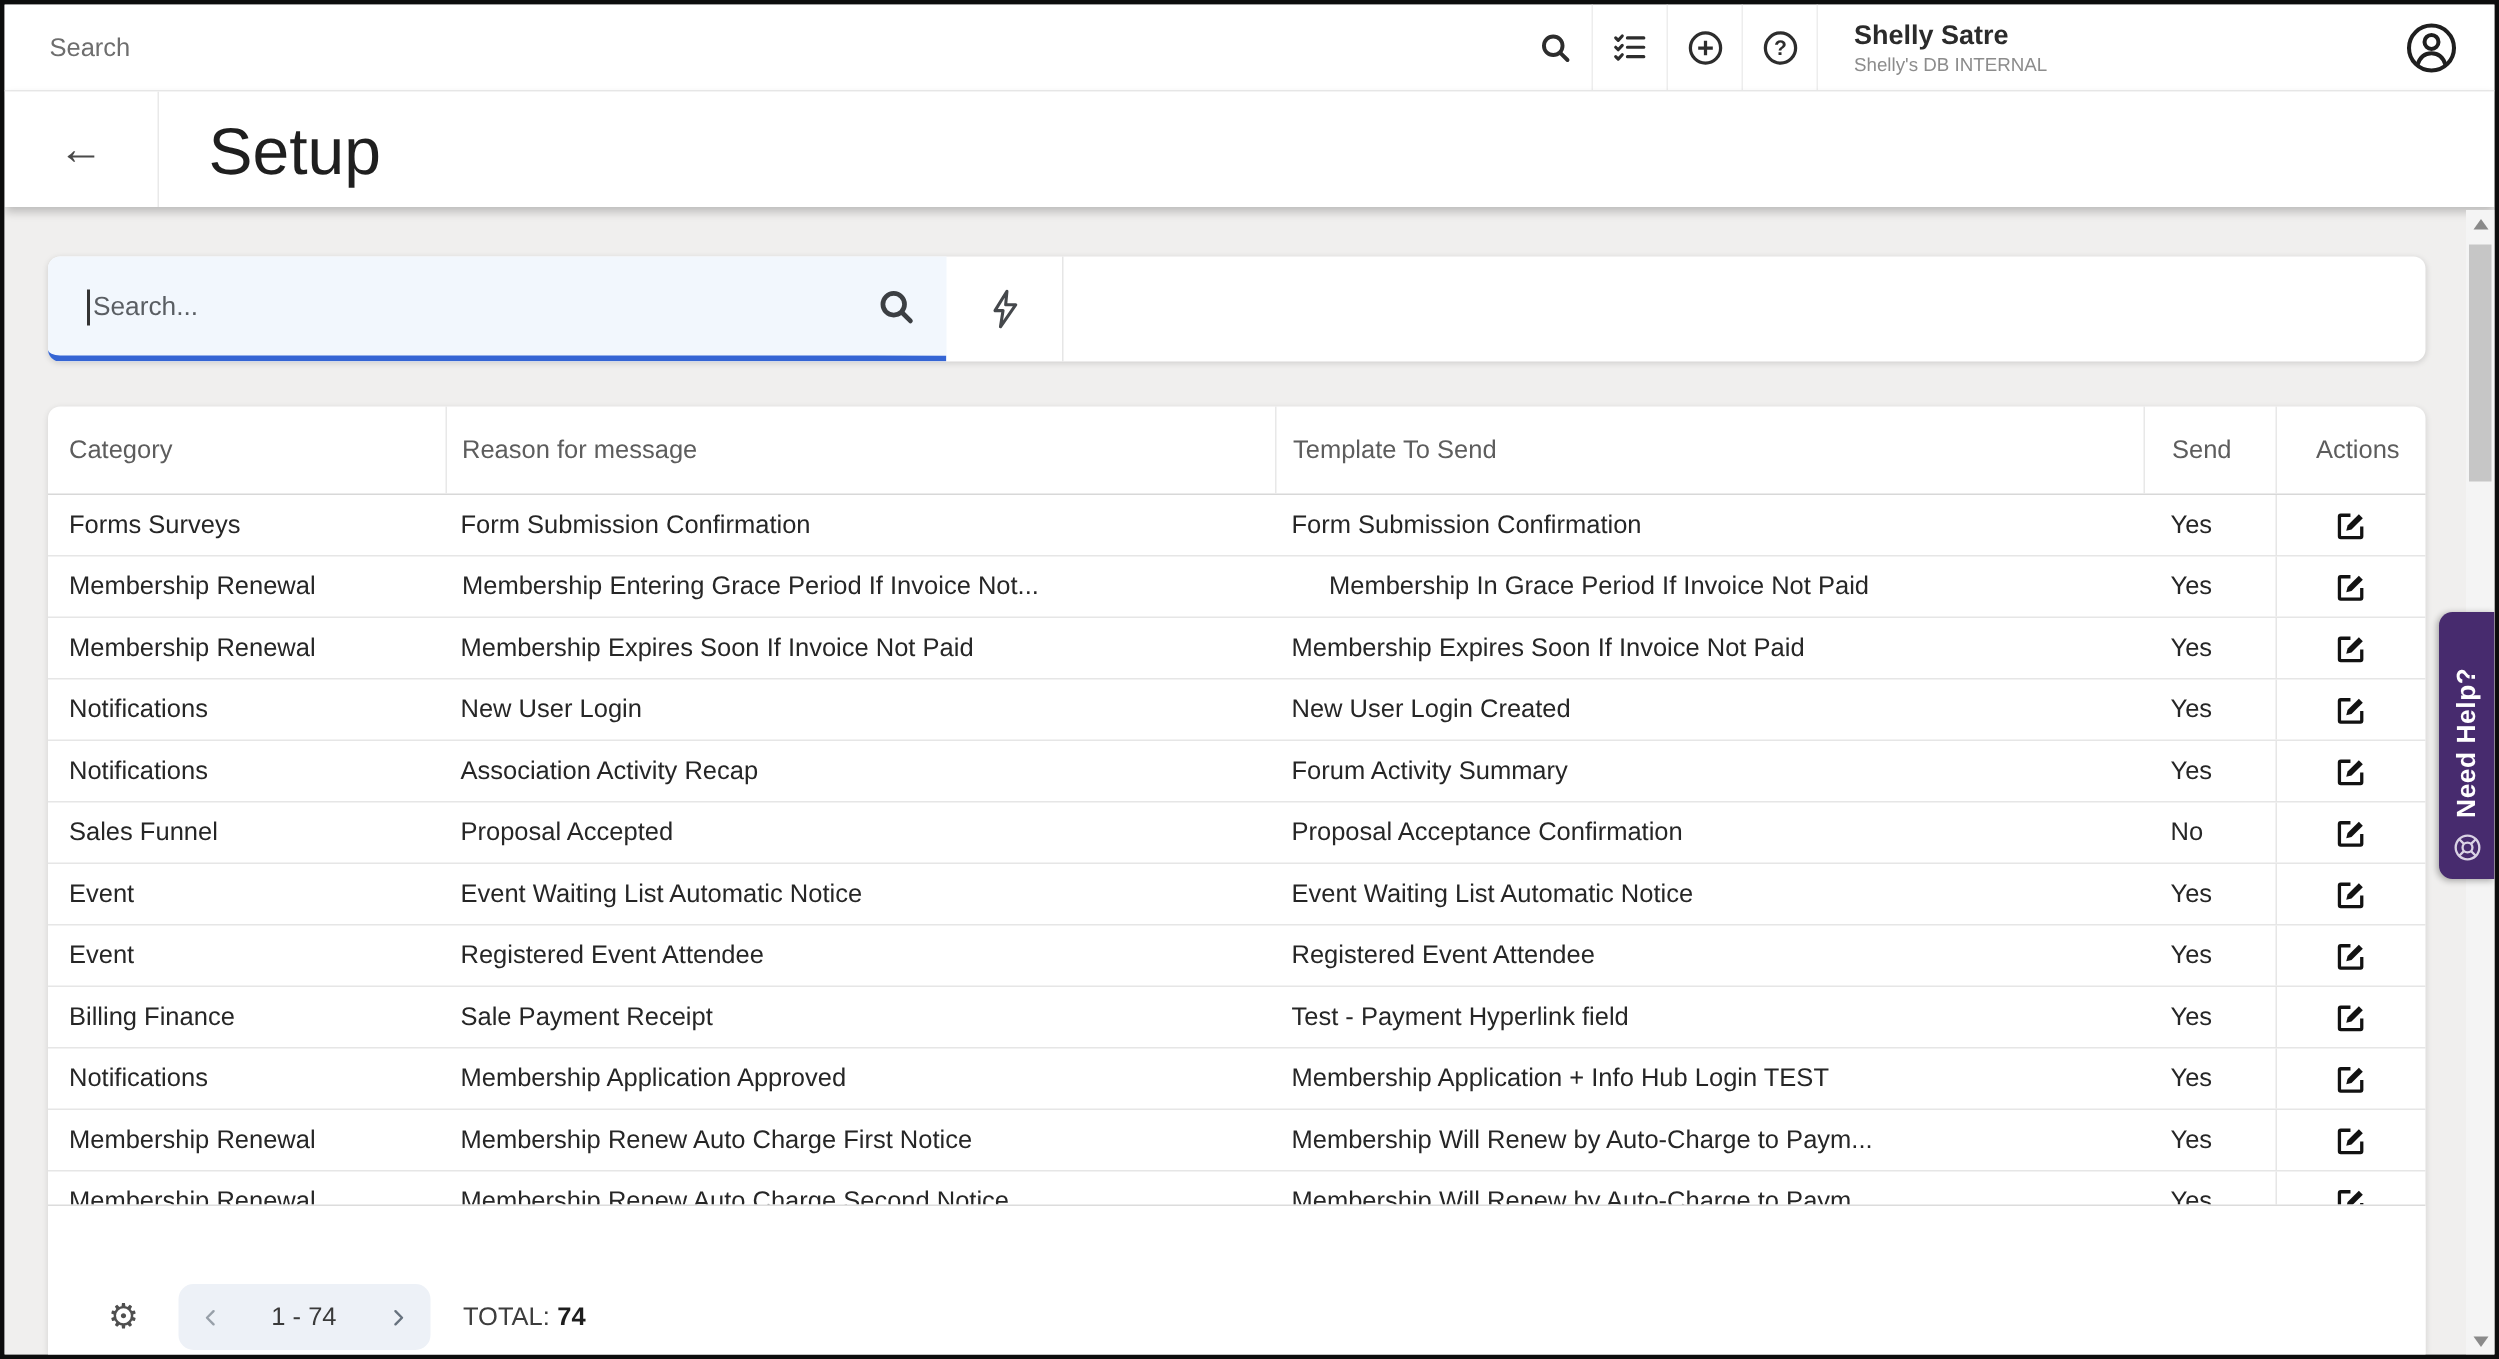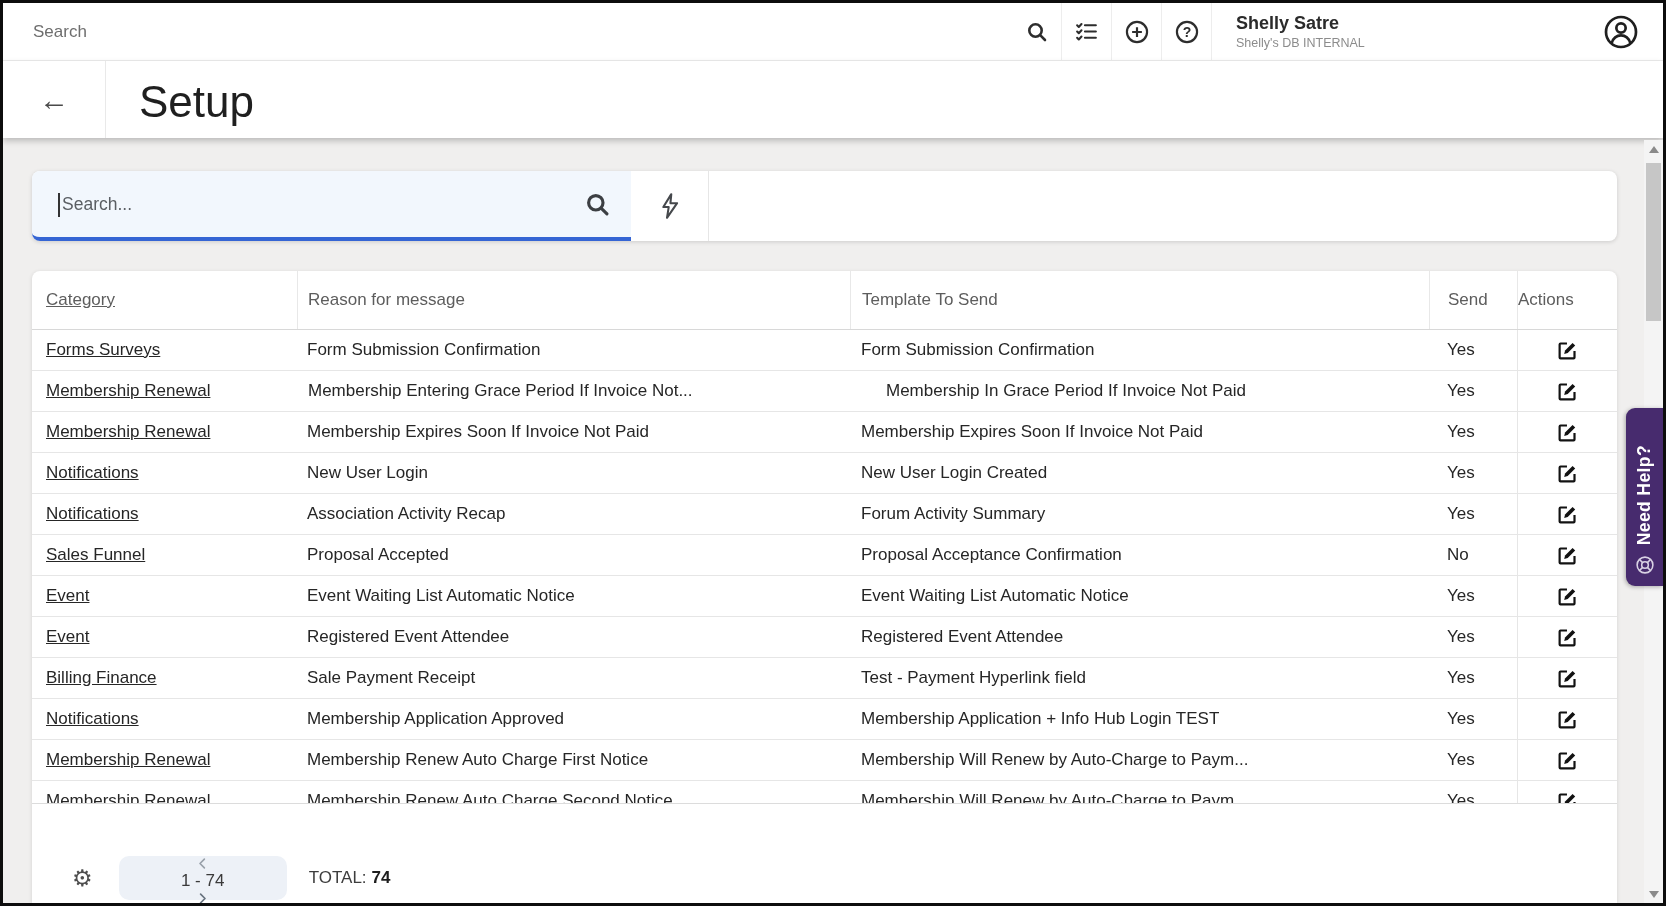--- a/index.html
+++ b/index.html
@@ -32,32 +32,32 @@
   .search-input::placeholder{color:#5a5e63;opacity:1;}
   .search-seg .mag{margin-right:20px;}
   .bolt-btn{width:77px;height:100%;display:flex;align-items:center;justify-content:center;border-right:1px solid #e6e6e6;cursor:pointer;}
   
   .table-card{position:absolute;left:29px;top:133px;width:1585px;bottom:0;background:#fff;border-radius:8px 8px 0 0;box-shadow:0 1px 4px rgba(0,0,0,.12);}
   .thead{display:flex;height:58px;align-items:center;border-bottom:1px solid #d8d8d8;color:#5d5d5d;font-size:17px;}
   .thead .cell{border-left:1px solid #e8e8e8;height:58px;display:flex;align-items:center;}
   .thead .cell:first-child{border-left:none;}
   .trow{display:flex;height:40px;align-items:flex-end;border-bottom:1px solid #e6e6e6;font-size:17px;color:#262626;}
   .cell{box-sizing:border-box;white-space:nowrap;overflow:hidden;height:100%;display:flex;align-items:center;}
-  .c-cat{width:265px;padding-left:14px;text-decoration:underline;}
+  .c-cat{width:265px;padding-left:14px;}
   .c-reason{width:553px;padding-left:10px;}
   .c-tmpl{width:579px;padding-left:11px;}
   .c-send{width:88px;padding-left:18px;}
   .c-act{width:100px;justify-content:center;}
   .trow .c-act{border-left:1px solid #e6e6e6;}
   .edit-btn{display:flex;cursor:pointer;}
   
   .card-footer{position:absolute;left:0;right:0;bottom:0;height:99px;border-top:1px solid #dcdcdc;background:#fff;}
   .footer-row{position:absolute;left:40px;top:52px;display:flex;align-items:center;}
   .gear{font-family:"DejaVu Sans",sans-serif;font-size:23px;color:#4f4f4f;cursor:pointer;line-height:1;}
-  .pager-pill{margin-left:26px;width:168px;height:44px;background:#edf1f7;border-radius:10px;display:flex;align-items:center;justify-content:space-between;padding:0 14px;box-sizing:border-box;flex-direction:column;}
+  .pager-pill{margin-left:26px;width:168px;height:44px;background:#edf1f7;border-radius:10px;display:flex;align-items:center;justify-content:space-between;padding:0 14px;box-sizing:border-box;}
   .pager-range{font-size:17px;color:#3a3a3a;}
   .chev{display:flex;cursor:pointer;}
   .total-wrap{margin-left:22px;font-size:17px;color:#3d3d3d;}
   .total-value{font-weight:700;color:#1e1e1e;margin-left:5px;}
   
   .need-help{position:absolute;right:0;top:405px;width:37px;height:178px;background:#472b6e;border-radius:9px 0 0 9px;z-index:6;display:flex;flex-direction:column;align-items:center;justify-content:flex-end;padding-bottom:10px;box-sizing:border-box;cursor:pointer;box-shadow:-1px 1px 4px rgba(0,0,0,.3);}
   .need-help-label{writing-mode:vertical-rl;transform:rotate(180deg);color:#fff;font-weight:700;font-size:17.5px;letter-spacing:.4px;margin-bottom:9px;}
   
   .vscroll{position:absolute;right:0;top:137px;bottom:0;width:19px;background:#f4f4f4;z-index:4;}
   .sb-btn{position:absolute;left:0;width:19px;height:18px;display:flex;align-items:center;justify-content:center;cursor:pointer;}
@@ -151,21 +151,21 @@
         </span>
       </div>
     </div>
 
     <div class="table-card">
       <div class="thead">
         <div class="cell c-cat">Category</div>
         <div class="cell c-reason">Reason for message</div>
         <div class="cell c-tmpl">Template To Send</div>
         <div class="cell c-send">Send</div>
-        <div class="cell c-act" style="justify-content:flex-start;padding-left:0;">Actions</div>
+        <div class="cell c-act" style="justify-content:flex-start;padding-left:26px;">Actions</div>
       </div>
       <div>
   <div class="trow">
     <div class="cell c-cat">Forms Surveys</div>
     <div class="cell c-reason">Form Submission Confirmation</div>
     <div class="cell c-tmpl">Form Submission Confirmation</div>
     <div class="cell c-send">Yes</div>
     <div class="cell c-act">
       <span class="edit-btn">
         <svg width="21" height="21" viewBox="0 0 24 24">

